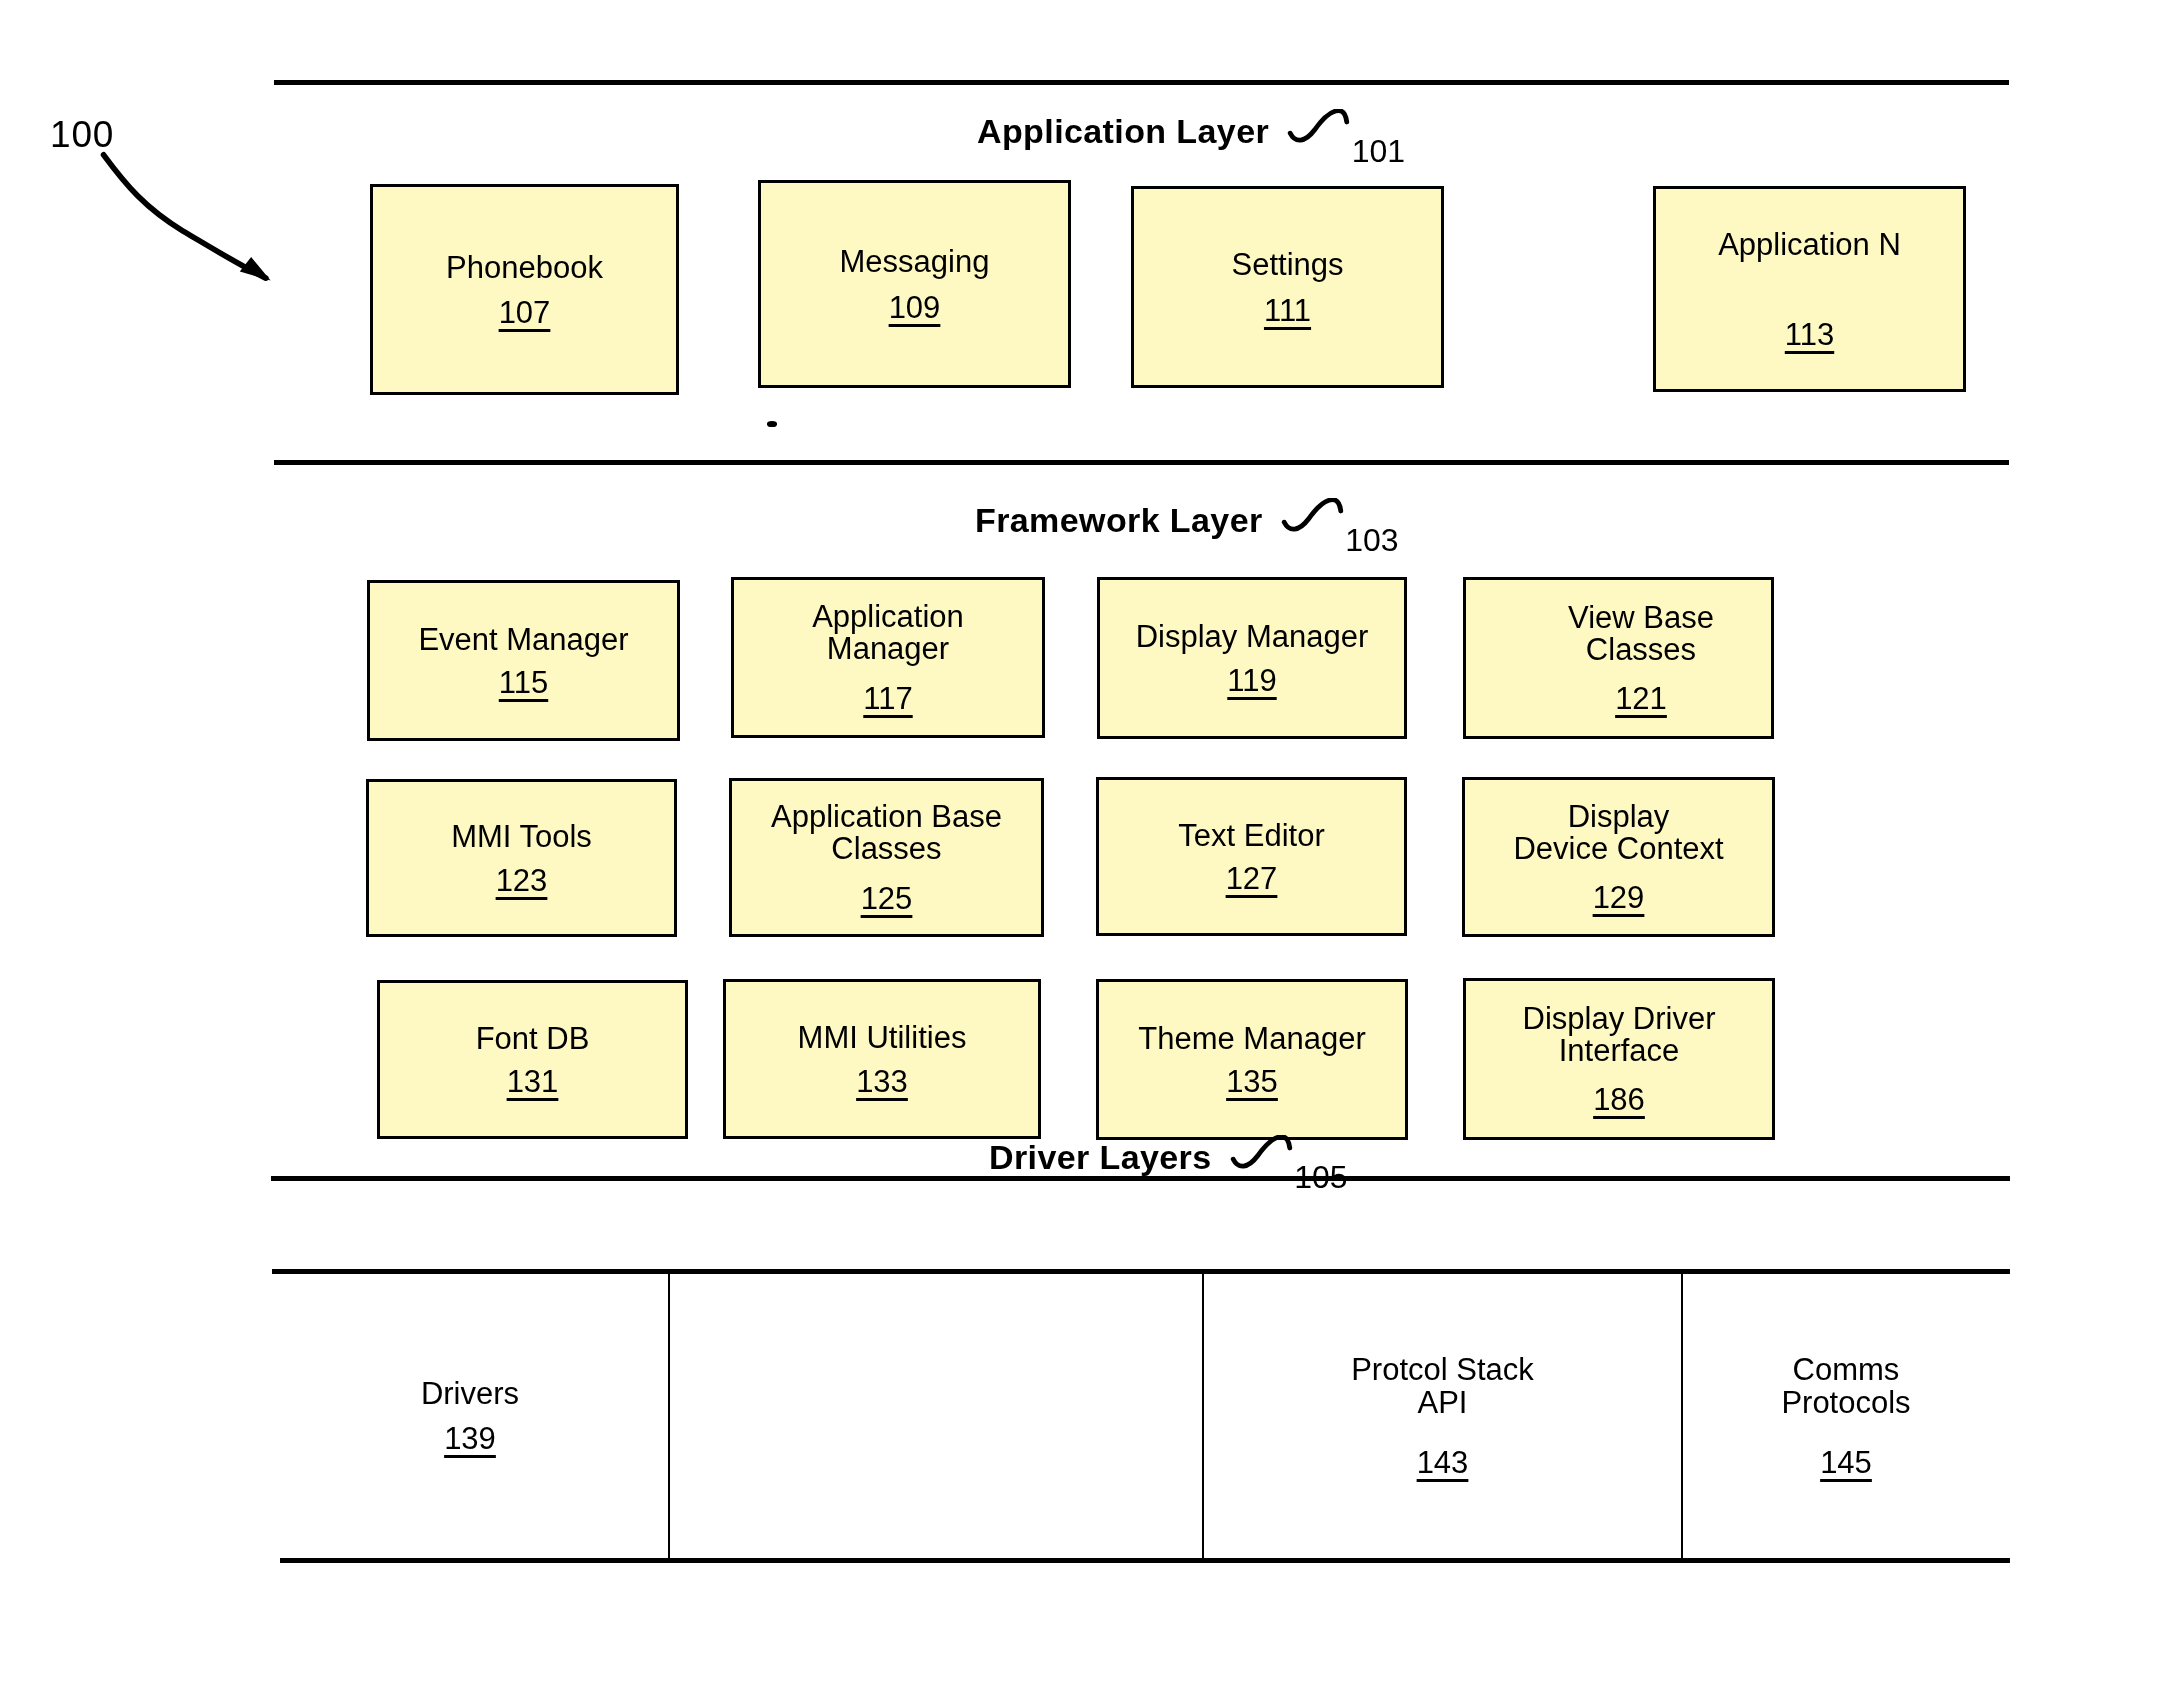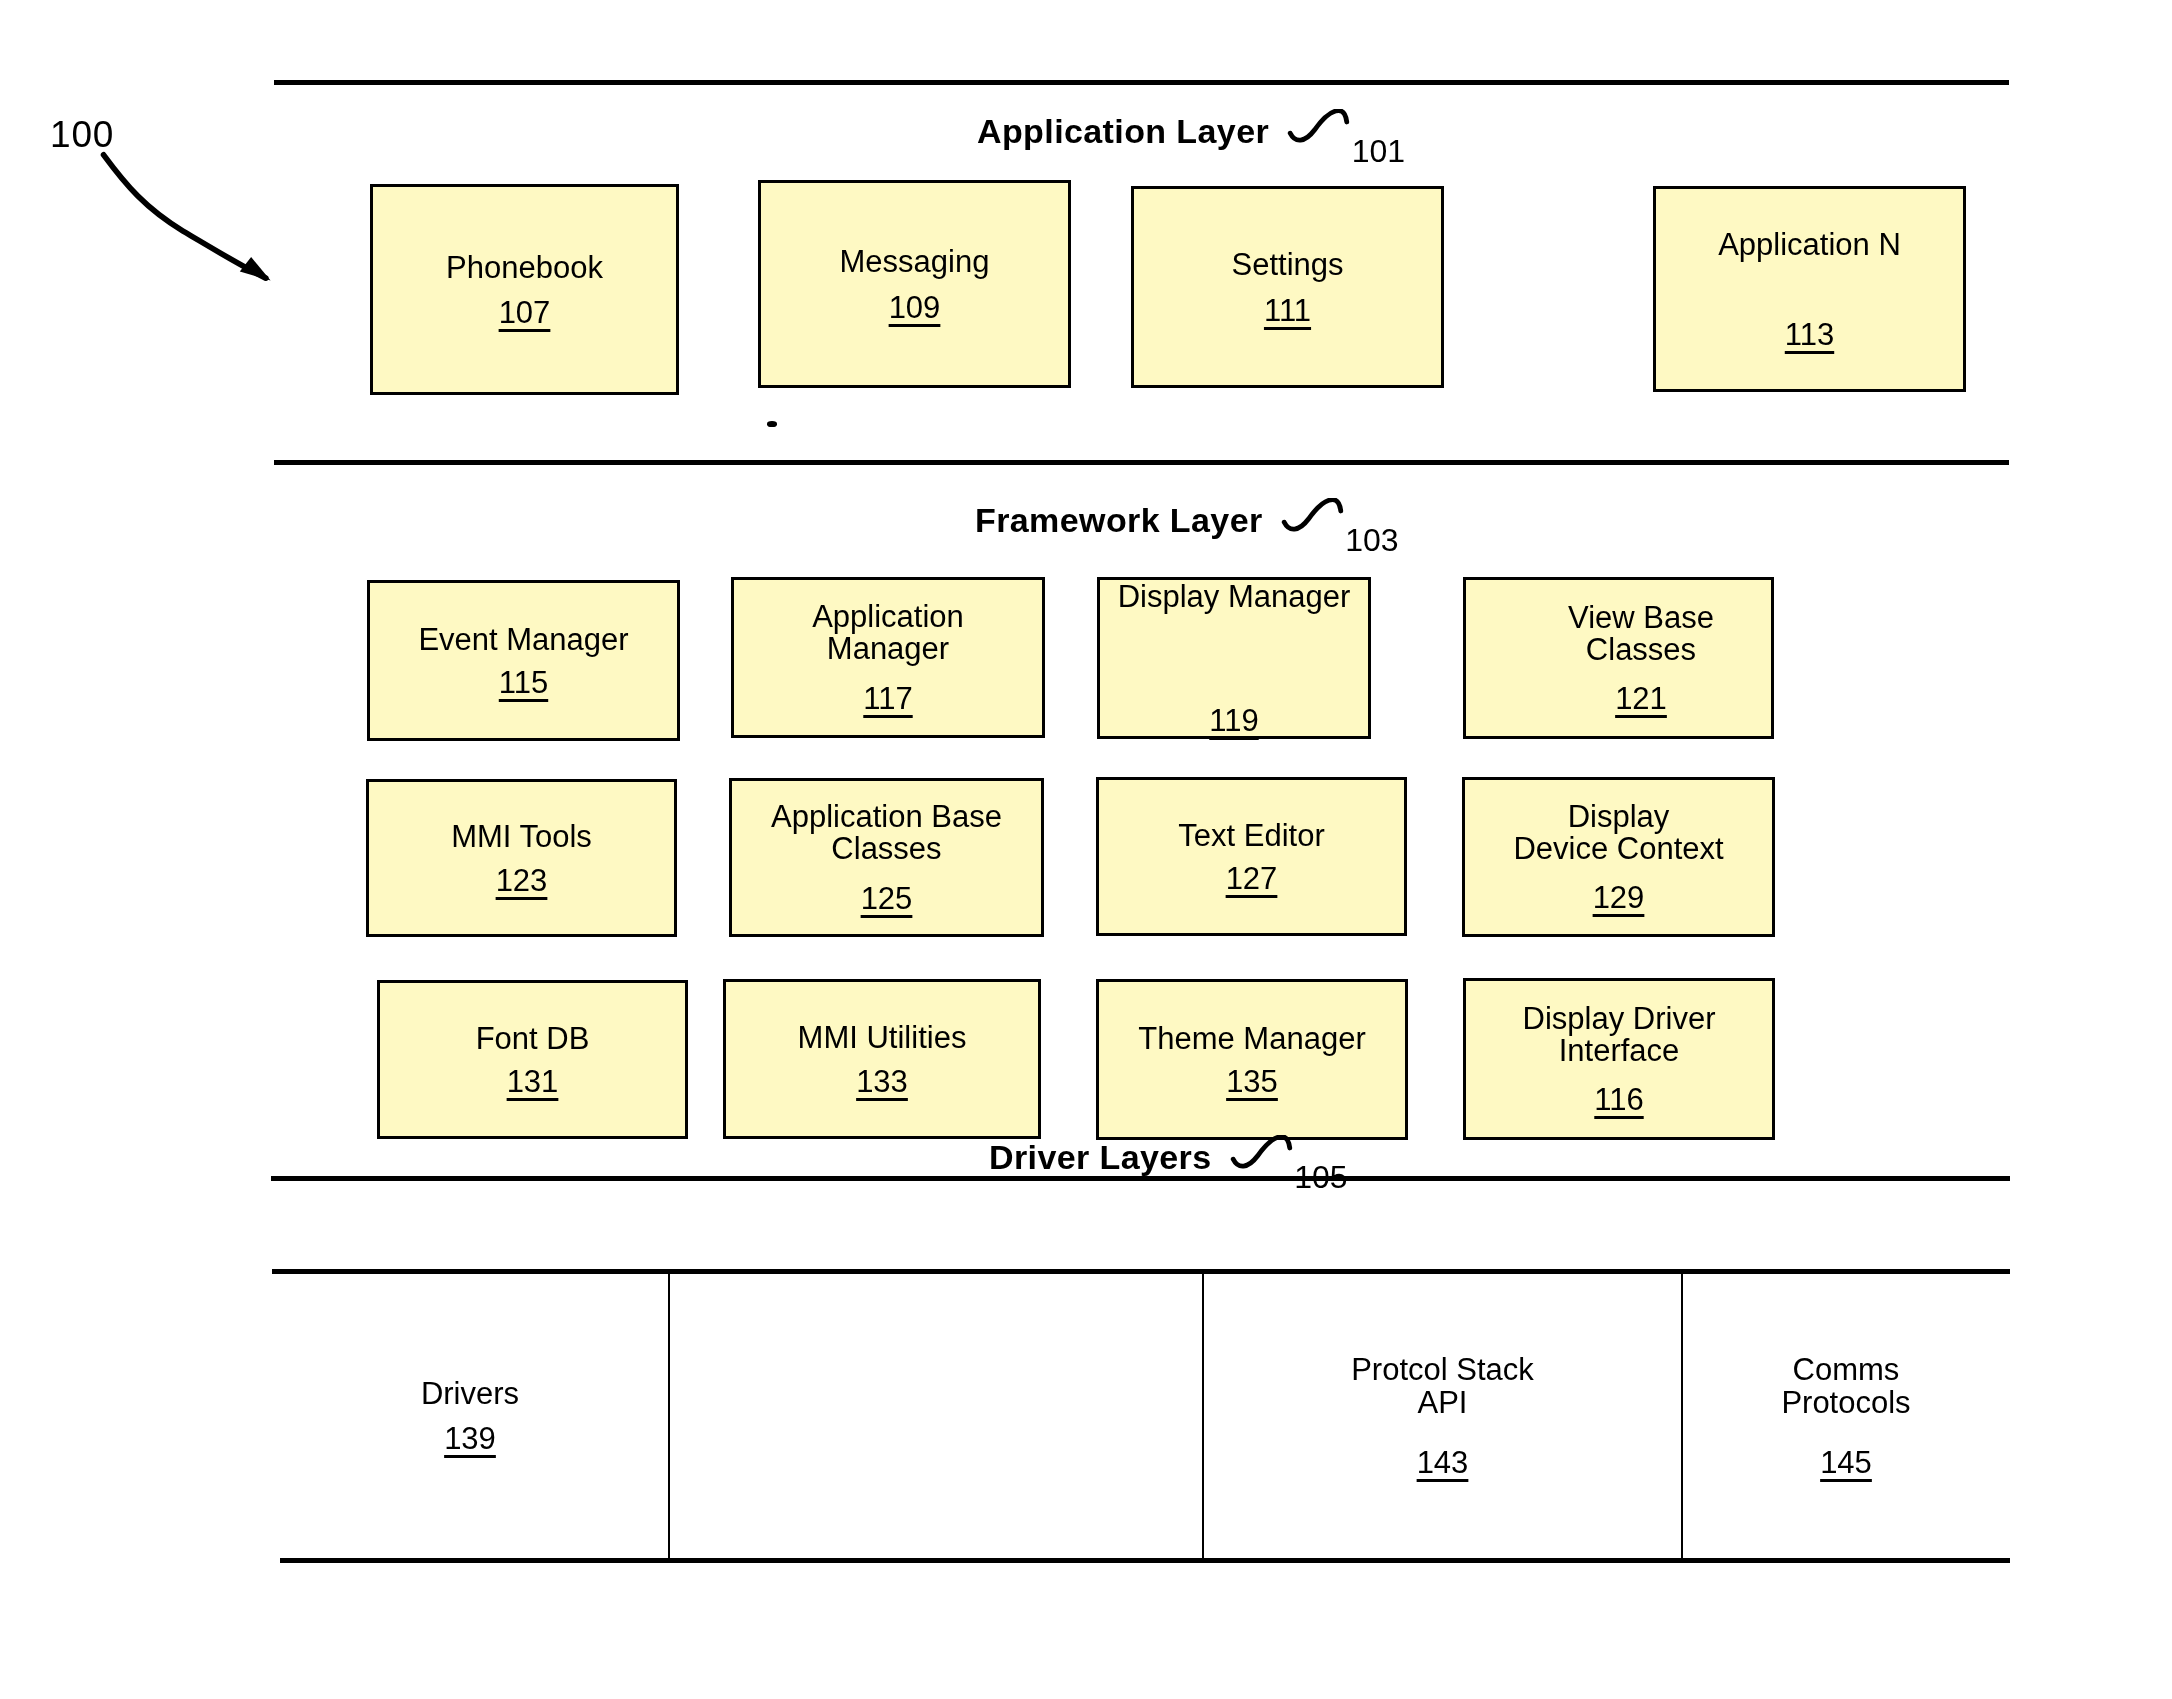--- a/index.html
+++ b/index.html
@@ -211,21 +211,21 @@
 
   <div class="box fw-box" style="left:367px; top:580px; width:313px; height:161px;">
     <span class="box-label">Event Manager</span>
     <span class="box-num">115</span>
   </div>
   <div class="box fw-box two-line" style="left:731px; top:577px; width:314px; height:161px;">
     <span class="box-label">Application
 Manager</span>
     <span class="box-num">117</span>
   </div>
-  <div class="box fw-box" style="left:1097px; top:577px; width:274px; height:162px;justify-content:space-between;">
+  <div class="box fw-box" style="left:1097px; top:577px; width:310px; height:162px;">
     <span class="box-label">Display Manager</span>
     <span class="box-num">119</span>
   </div>
   <div class="box fw-box two-line" style="left:1463px; top:577px; width:311px; height:162px;padding-left:45px;">
     <span class="box-label">View Base
 Classes</span>
     <span class="box-num">121</span>
   </div>
 
   <div class="box fw-box" style="left:366px; top:779px; width:311px; height:158px;">
@@ -255,21 +255,21 @@
     <span class="box-label">MMI Utilities</span>
     <span class="box-num">133</span>
   </div>
   <div class="box fw-box" style="left:1096px; top:979px; width:312px; height:161px;">
     <span class="box-label">Theme Manager</span>
     <span class="box-num">135</span>
   </div>
   <div class="box fw-box two-line" style="left:1463px; top:978px; width:312px; height:162px;">
     <span class="box-label">Display Driver
 Interface</span>
-    <span class="box-num">116</span>
+    <span class="box-num">186</span>
   </div>
 
   <div class="rule" style="left:271px; top:1176px; width:1739px;"></div>
 
   <div class="layer-head" style="left:989px; top:1140px;">
     <span class="layer-title">Driver Layers</span>
     <svg class="squiggle" viewBox="0 0 78 42">
       <path d="M4 30 C 10 42, 22 42, 34 26 C 44 12, 54 2, 64 2 C 70 2, 73 8, 74 16" fill="none" stroke="#000000" stroke-width="6" stroke-linecap="round"></path>
     </svg>
     <span class="layer-num">105</span>

